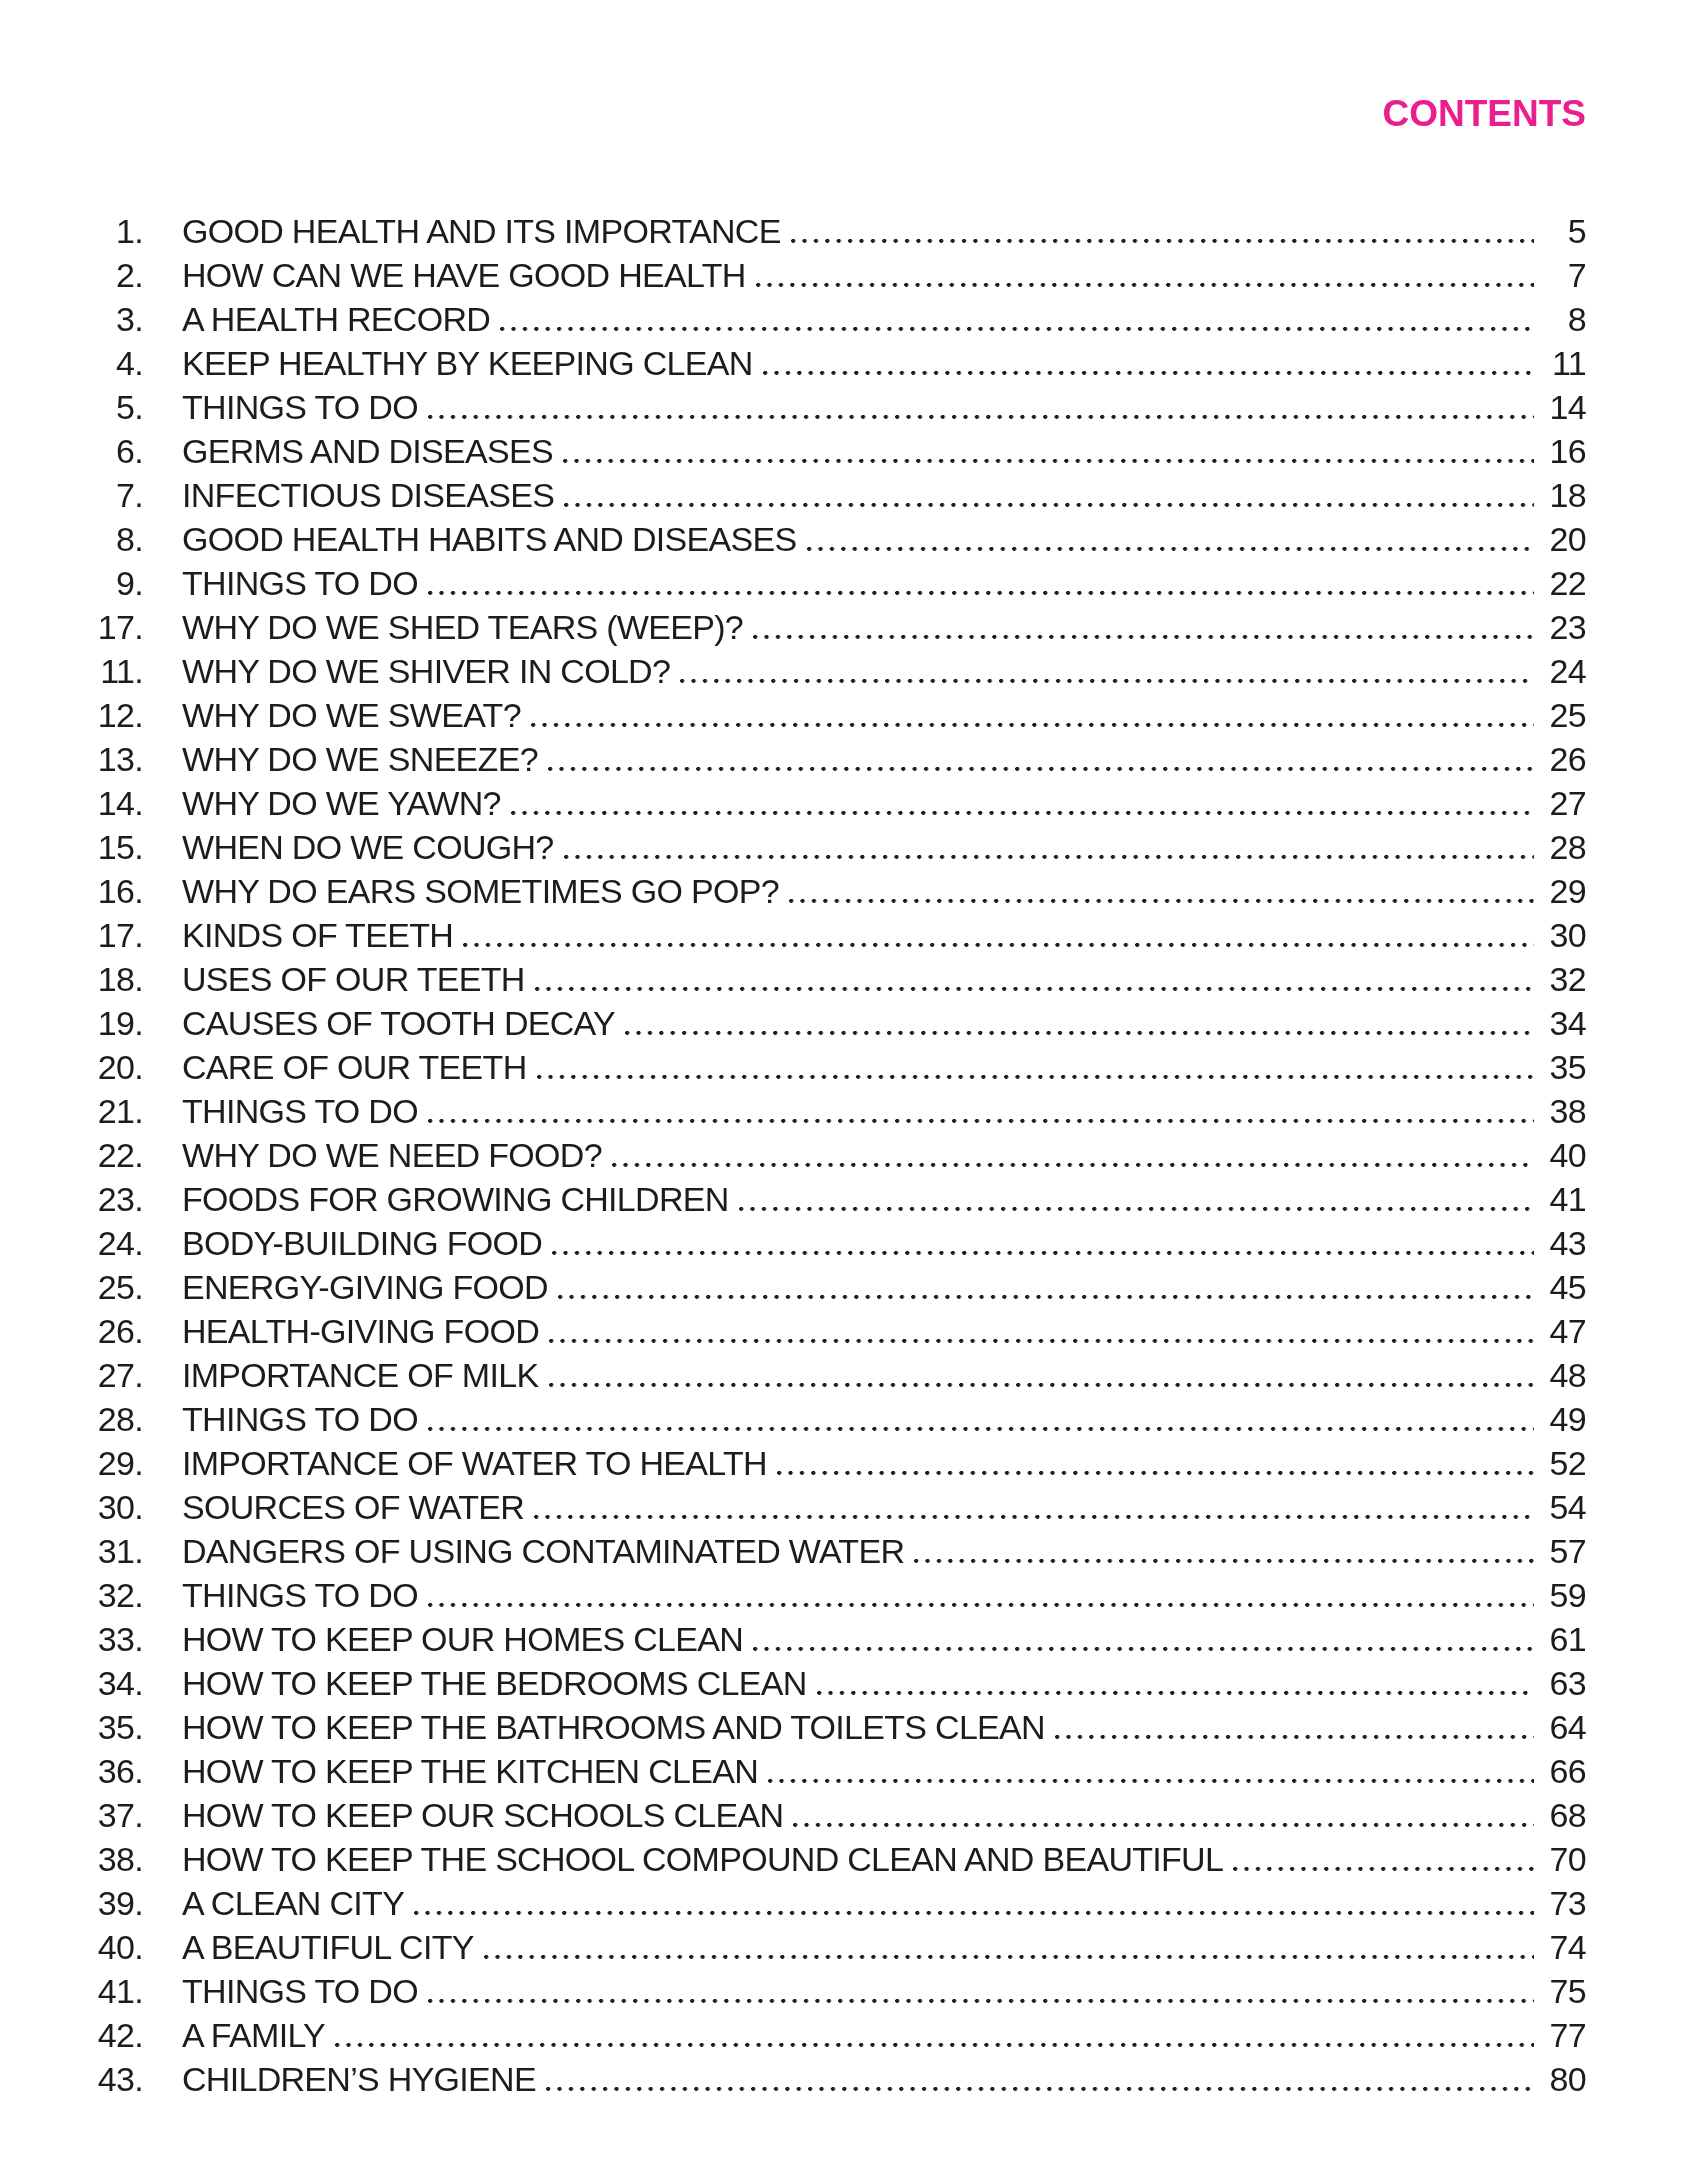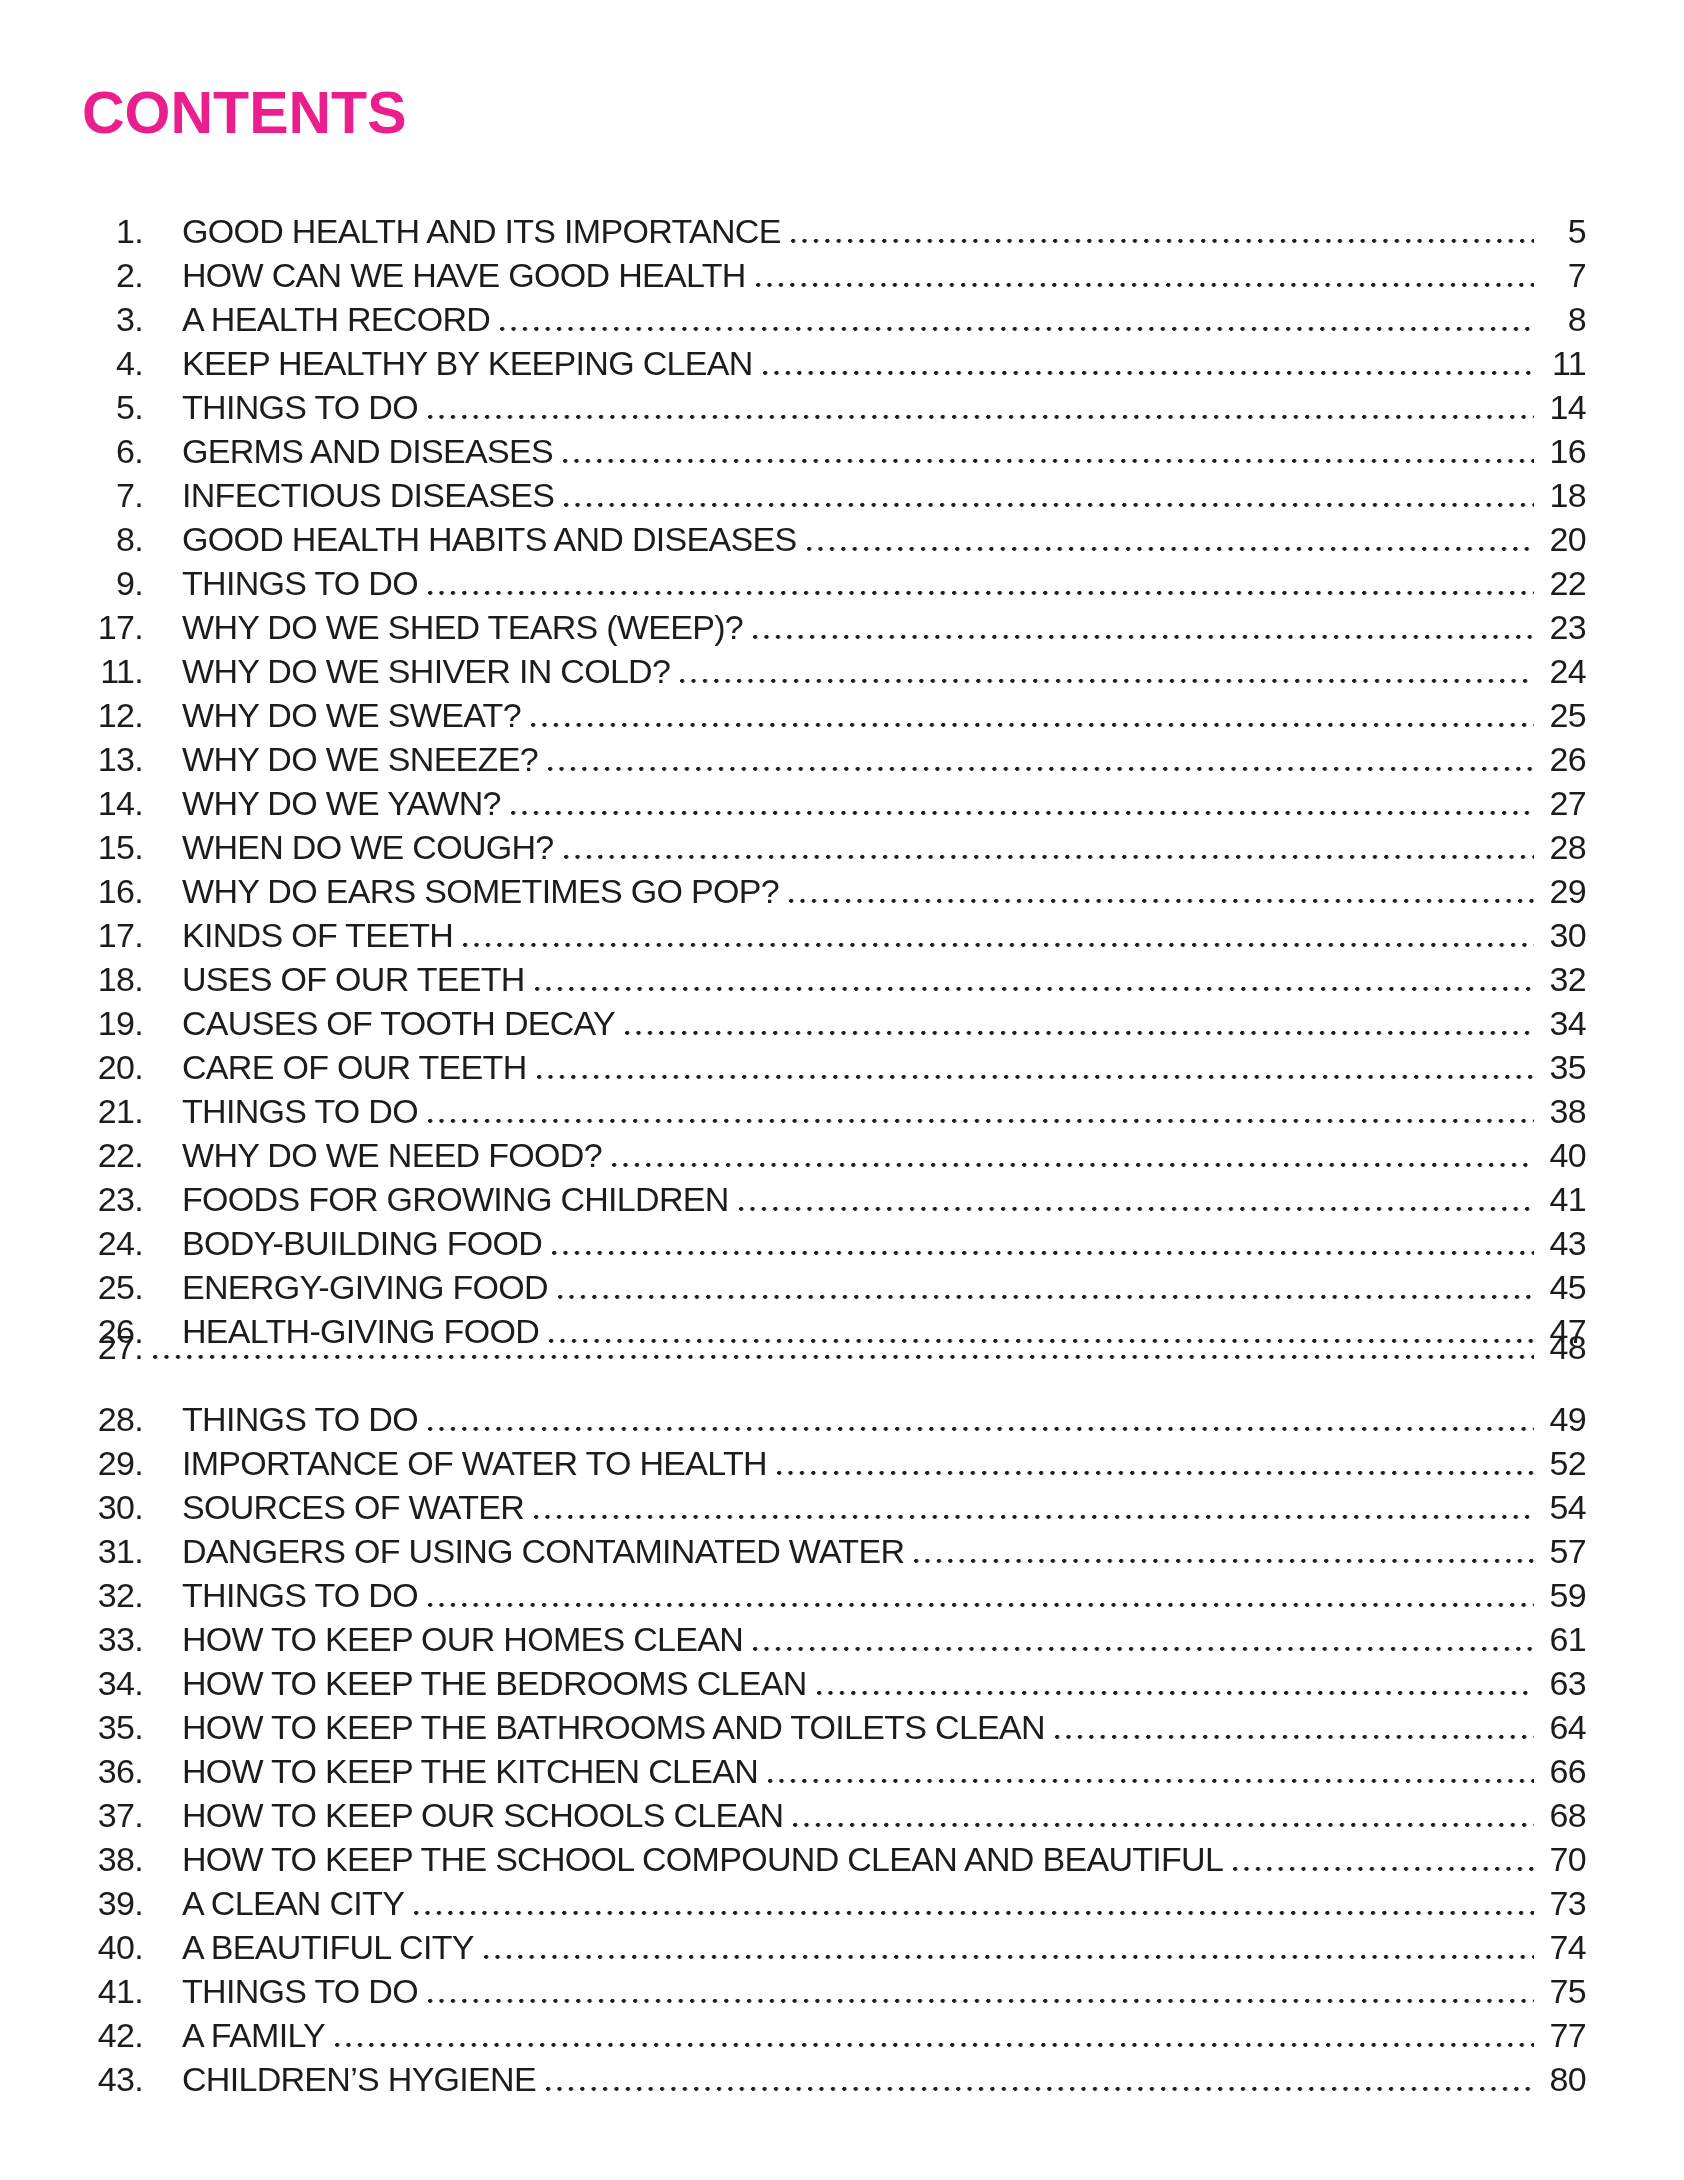--- a/index.html
+++ b/index.html
@@ -13,22 +13,22 @@
     height: 2181px;
     background: #ffffff;
     overflow: hidden;
     font-family: "Liberation Sans", sans-serif;
     color: #1c1c1c;
     box-sizing: border-box;
     padding: 83px 99px 0 82px;
   }
   .title {
     margin: 0 0 37px 0;
-    text-align: left;
-    font-size: 59px;
+    text-align: right;
+    font-size: 37px;
     line-height: 61px;
     font-weight: bold;
     letter-spacing: 0px;
     color: var(--accent, #ea1e8c);
   }
   .toc {
     width: 100%;
   }
   .row {
     display: flex;
@@ -249,20 +249,21 @@
 
       <div class="row">
         <span class="num">26.</span>
         <span class="label">HEALTH-GIVING FOOD</span>
         <span class="leader"></span>
         <span class="pg">47</span>
       </div>
 
       <div class="row">
         <span class="num">27.</span>
+        <span class="label">IMPORTANCE OF MILK</span>
         <span class="leader"></span>
         <span class="pg">48</span>
       </div>
 
       <div class="row">
         <span class="num">28.</span>
         <span class="label">THINGS TO DO</span>
         <span class="leader"></span>
         <span class="pg">49</span>
       </div>

